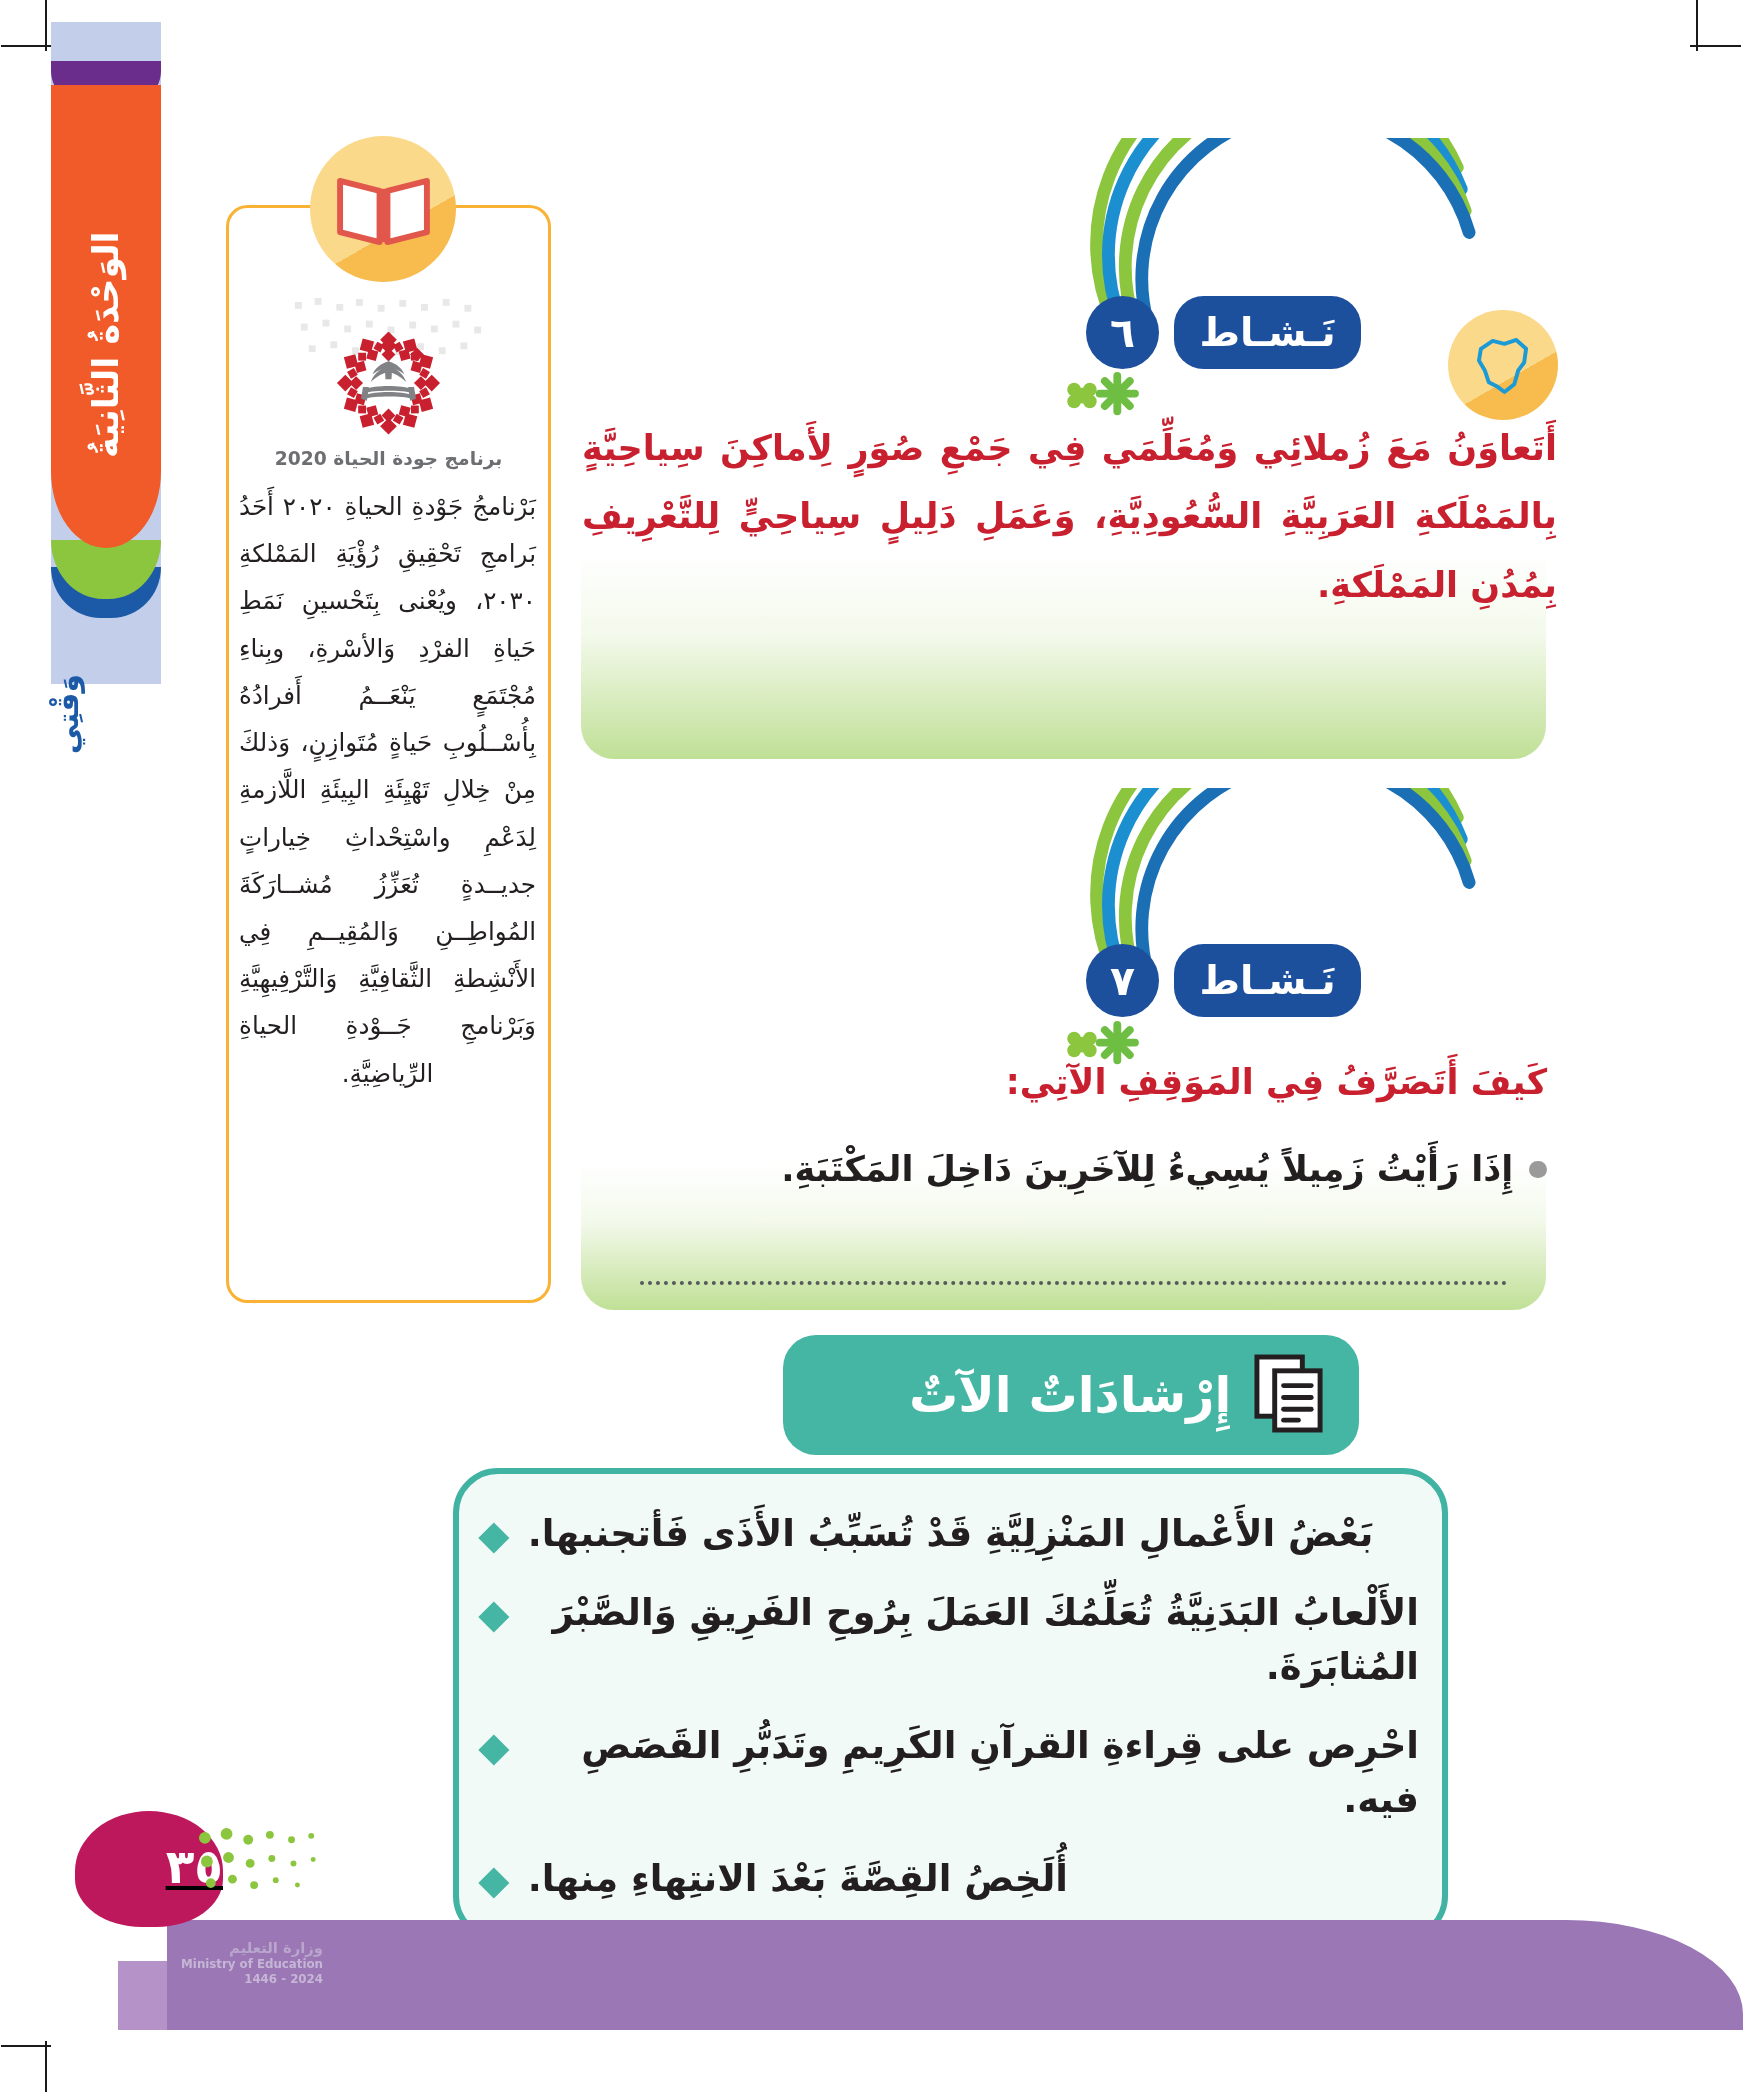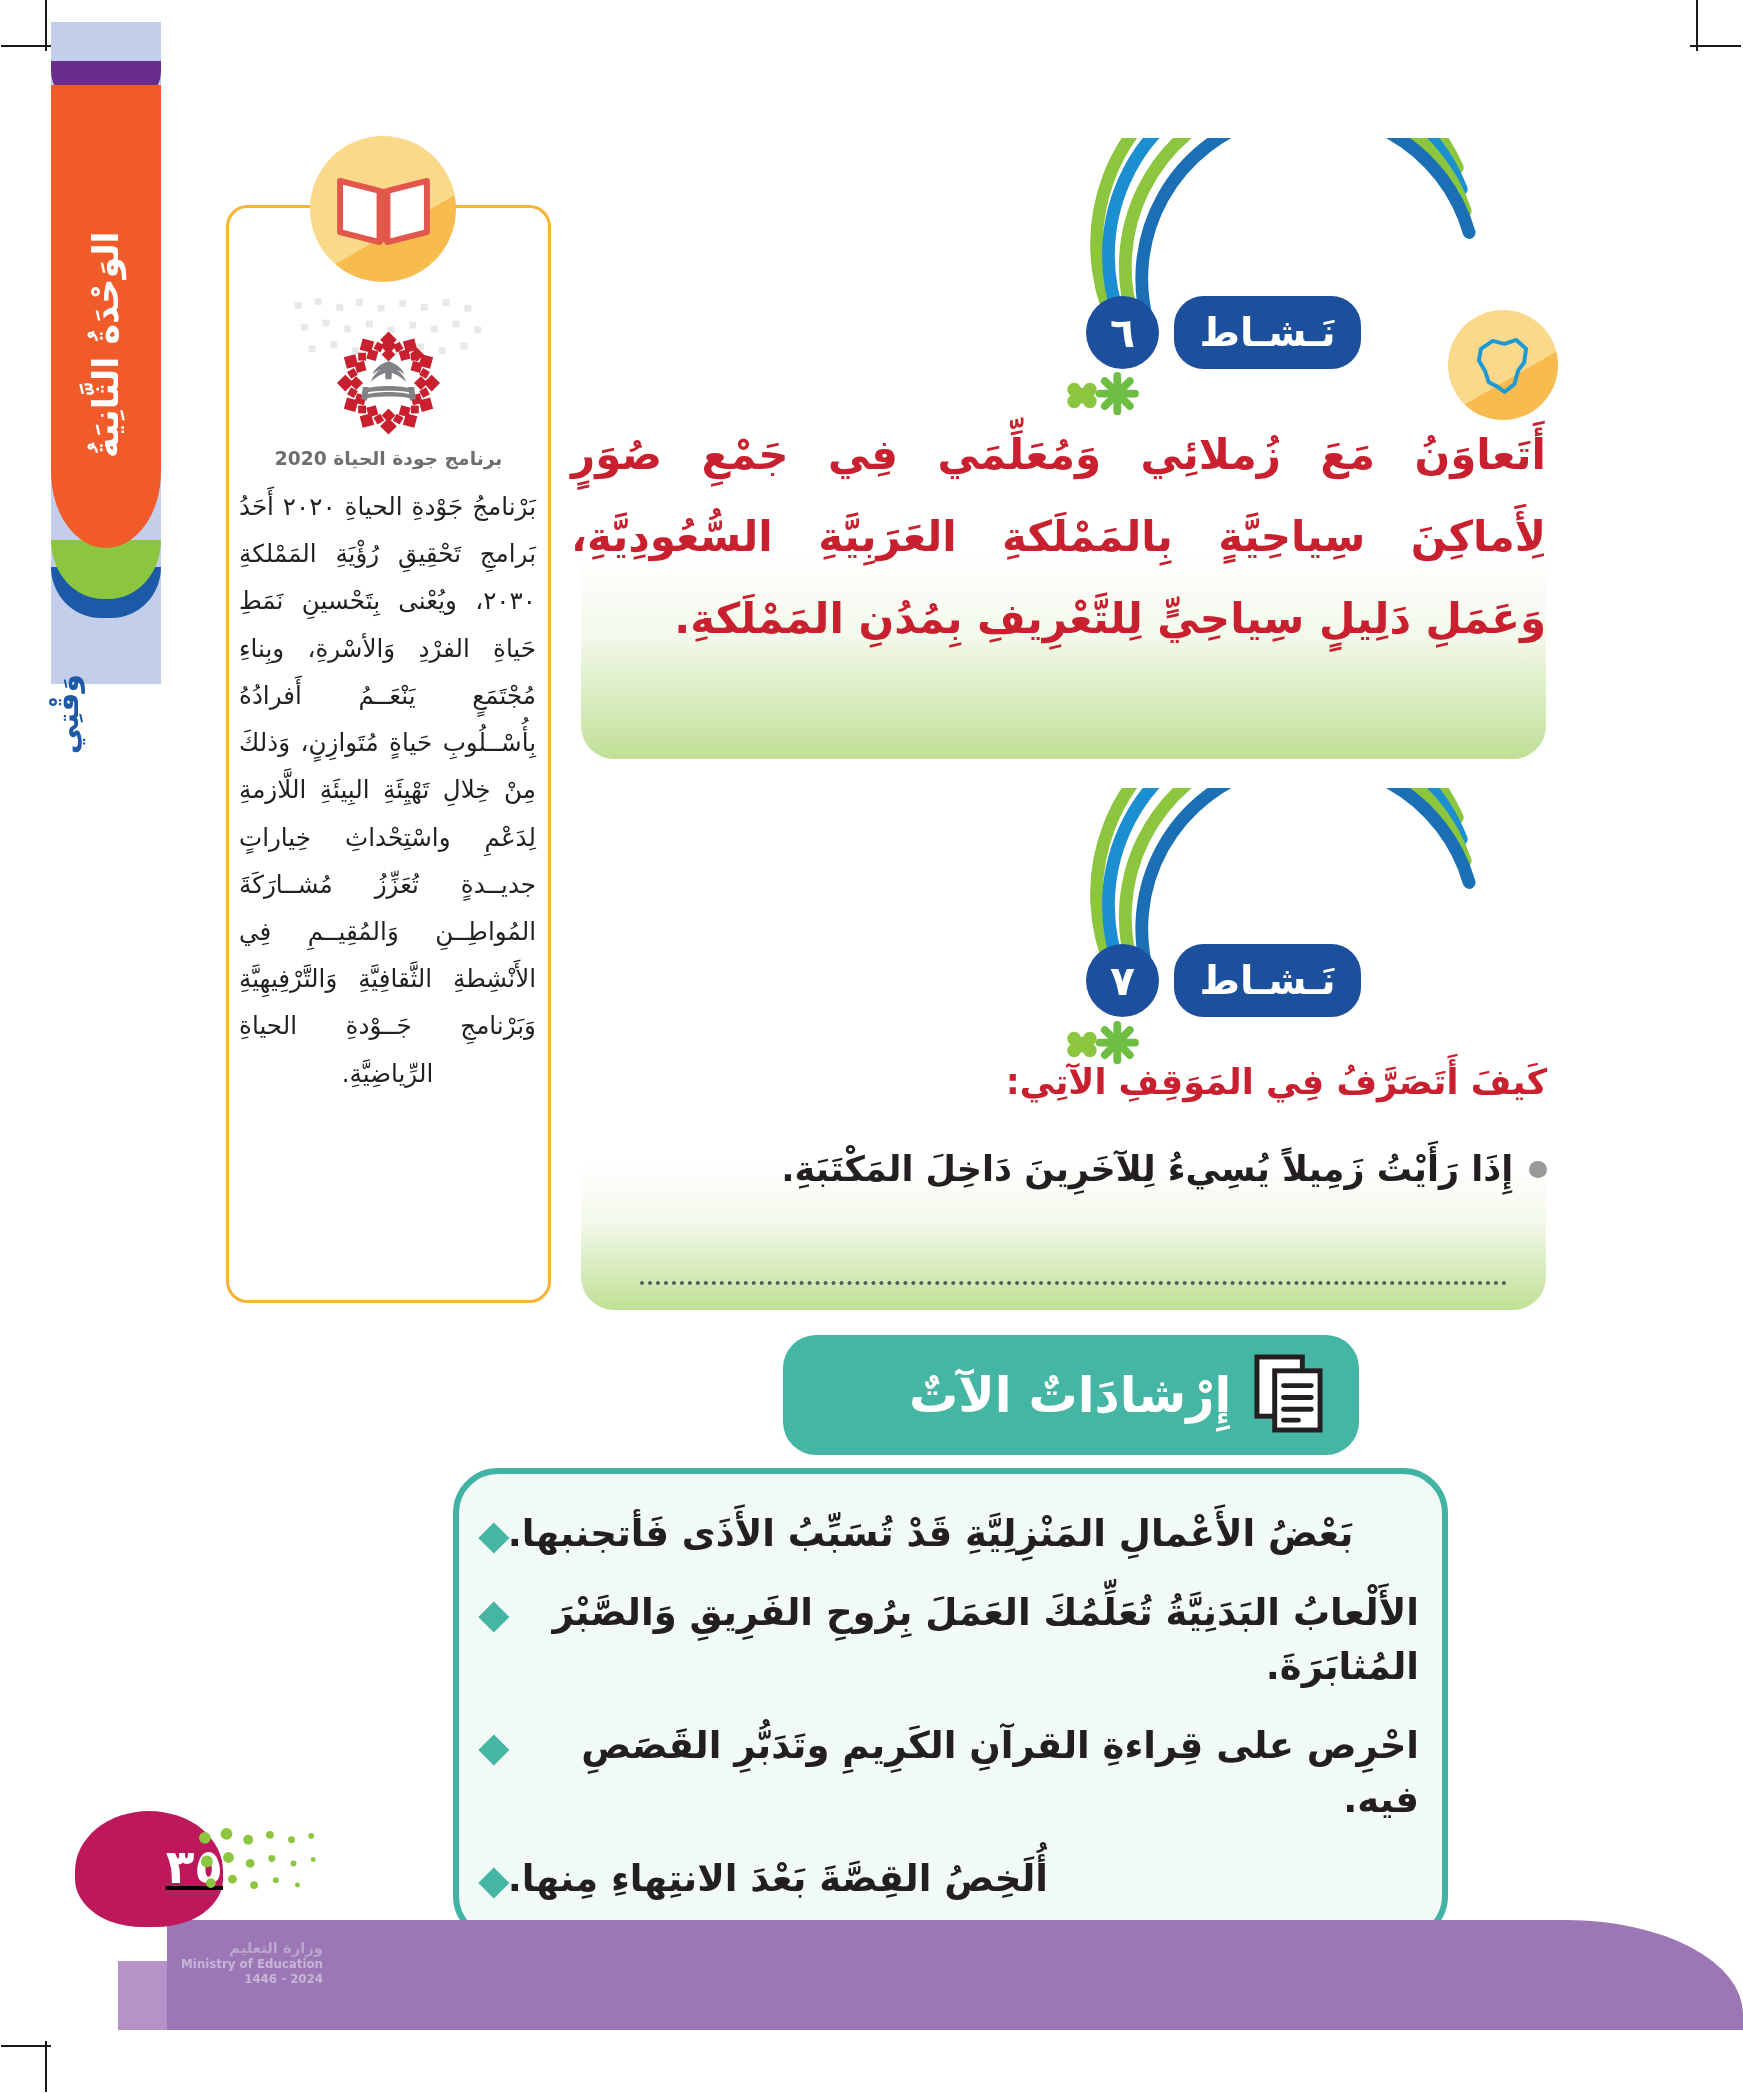--- a/index.html
+++ b/index.html
@@ -106,21 +106,21 @@
   .act-num{
     position:absolute;width:73px;height:73px;border-radius:50%;
     background:#1c4f9c;color:#fff;font-size:41px;font-weight:bold;
     display:flex;align-items:center;justify-content:center;
   }
   .flowers{position:absolute;}
 
   .act-body{
     position:absolute;direction:rtl;text-align:justify;
     color:#c8202e;font-weight:bold;
-    font-size:42px;line-height:1.95;
+    font-size:35px;line-height:1.95;margin-left:11px;
   }
   .act-bg{
     position:absolute;
     background:linear-gradient(to bottom,rgba(140,198,63,0) 0%,rgba(140,198,63,0.10) 40%,rgba(140,198,63,0.55) 100%);
     border-radius:0 0 33px 33px;
   }
   .sa-badge{
     position:absolute;left:1448px;top:310px;width:110px;height:110px;
     border-radius:50%;
     background:linear-gradient(150deg,#fbd98a 0%,#fbd98a 60%,#f7bb4e 60%,#f7bb4e 100%);
@@ -160,21 +160,21 @@
   }
   .guide-header .title{
     color:#ffffff;font-size:49px;font-weight:bold;direction:rtl;
   }
   .guide-list{
     position:absolute;left:483px;top:1507px;width:936px;
     direction:rtl;
   }
   .guide-item{
     display:flex;flex-direction:row-reverse;align-items:flex-start;
-    justify-content:flex-start;gap:3px;margin-bottom:25.6px;
+    justify-content:flex-start;gap:23px;margin-bottom:25.6px;
   }
   .diamond{
     width:21.7px;height:21.7px;background:#45b5a4;
     transform:rotate(45deg);margin-top:19.7px;flex:none;
   }
   .guide-text{
     color:#231f20;font-size:37px;font-weight:bold;line-height:1.45;
     text-align:right;
   }
 

